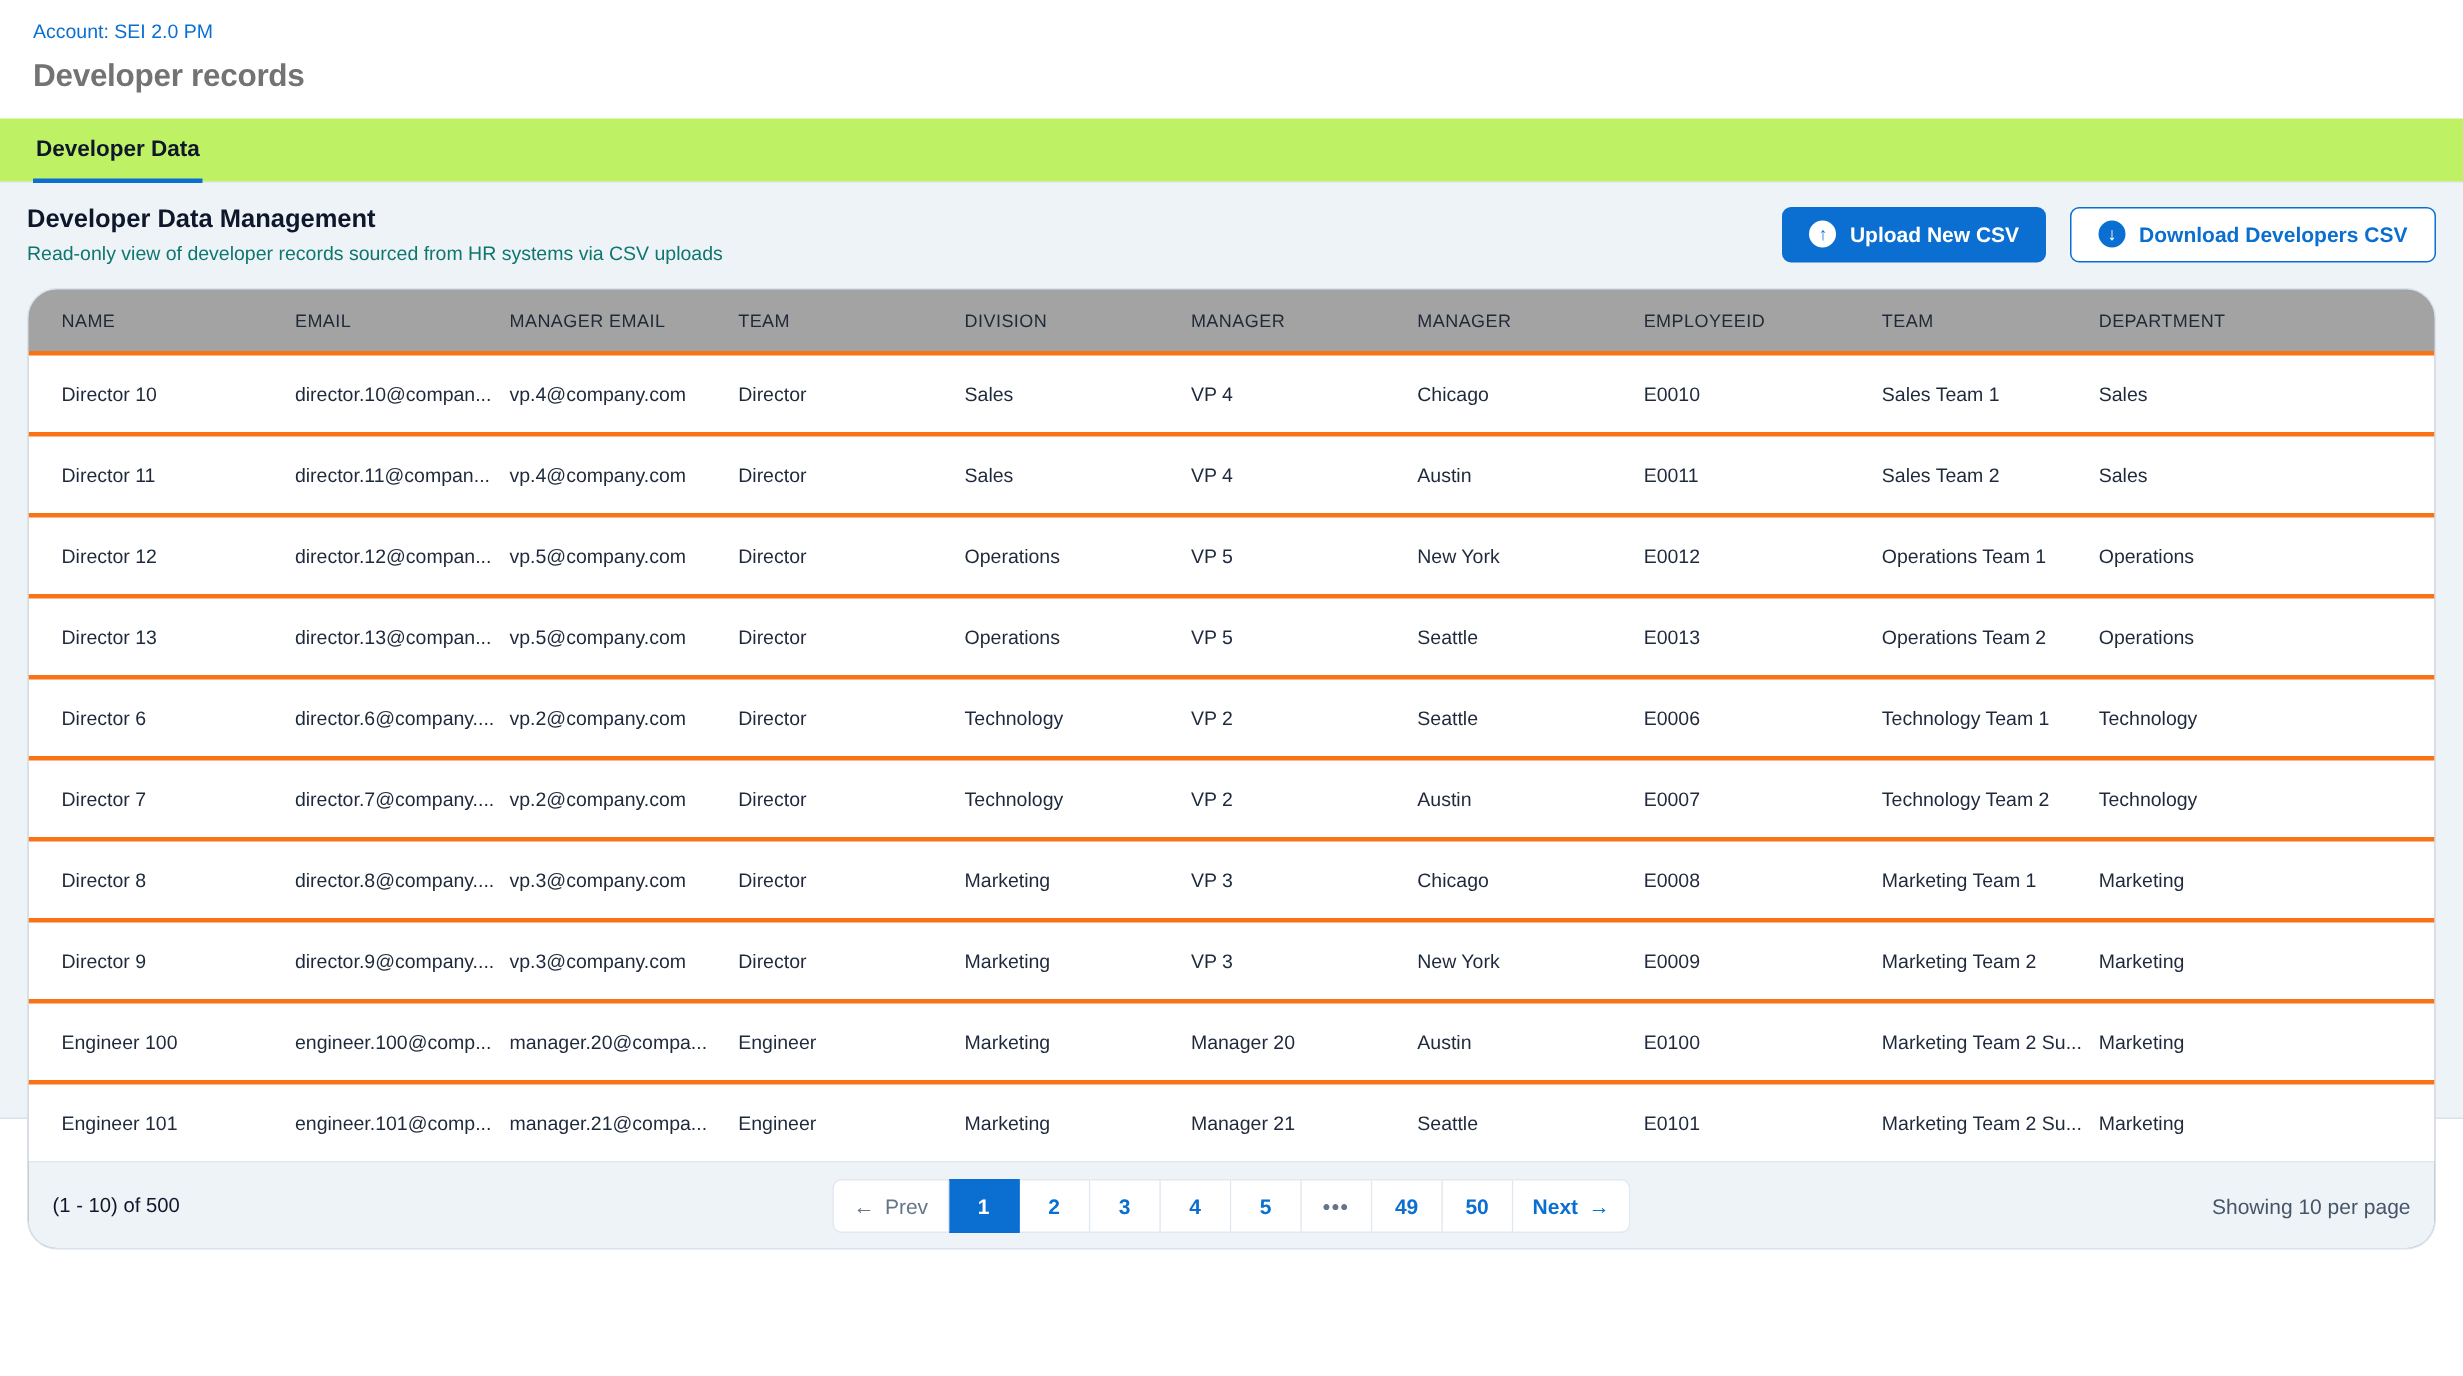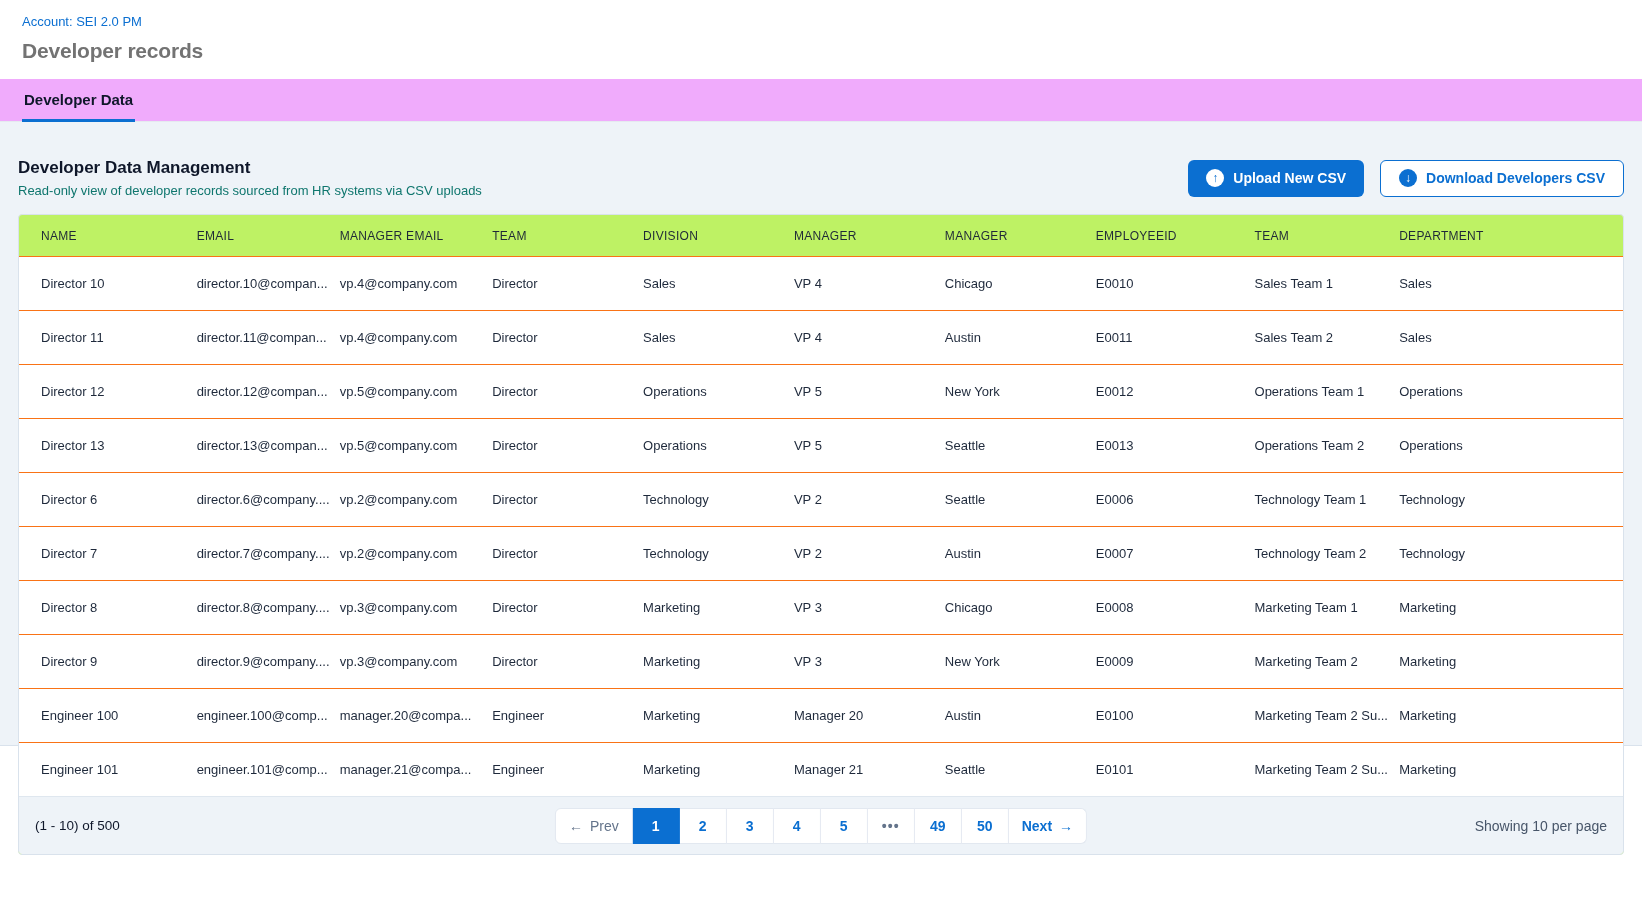--- a/index.html
+++ b/index.html
@@ -8,45 +8,45 @@
   body {
     width:1642px; height:917px; background:#ffffff;
     font-family:"Liberation Sans", sans-serif; color:#0f172a;
     overflow:hidden;
   }
   
   .topbar { padding:12px 22px 0; background:#fff; }
   .account-link { color:var(--accent); font-size:13px; text-decoration:none; display:inline-block; cursor:pointer; }
   .page-title { font-size:21px; font-weight:700; color:#737373; margin-top:9px; letter-spacing:-0.2px; }
   
-  .tabbar { display:flex; gap:38px; padding:0 22px; border-bottom:1px solid #e5eaf0; margin-top:16px; background:#f0abfc; }
+  .tabbar { display:flex; gap:38px; padding:0 22px; border-bottom:1px solid #e5eaf0; margin-top:16px; background:#bef264; }
   .tab { font-size:15px; font-weight:600; color:#1f2937; padding:12px 2px 13px; cursor:pointer; position:relative; }
   .tab.active { font-weight:700; color:#0f172a; }
   .tab.active::after { content:""; position:absolute; left:0; right:0; bottom:-1px; height:3px; background:var(--accent); }
   
-  .main { background:#eef3f8; height:624px; padding:28px 18px 24px; border-bottom:1px solid #d9e2ec; }
+  .main { background:#eef3f8; height:624px; padding:6px 18px 24px; border-bottom:1px solid #d9e2ec; }
   .section-head { display:flex; justify-content:space-between; align-items:center; padding:8px 0 16px; }
   .section-title { font-size:17px; font-weight:700; color:#0f172a; }
   .section-sub { font-size:13px; color:#0f766e; margin-top:5px; }
   .actions { display:flex; gap:16px; }
   .btn { display:inline-flex; align-items:center; gap:9px; height:37px; padding:0 18px; border-radius:6px;
          font-size:14px; font-weight:700; cursor:pointer; border:none; font-family:inherit; }
   .btn.primary { background:var(--accent); color:#fff; }
   .btn.outline { background:#fff; color:var(--accent); border:1.5px solid var(--accent); }
   .circle-icon { width:18px; height:18px; border-radius:50%; display:flex; align-items:center; justify-content:center;
                  font-size:12px; font-weight:900; line-height:1; }
   .circle-icon.up { background:#fff; color:var(--accent); }
   .circle-icon.down { background:var(--accent); color:#fff; }
   
-  .card { border:1px solid #d9e2ec; border-radius:4px; overflow:hidden; background:#bef264; }
+  .card { border:1px solid #d9e2ec; border-radius:20px; overflow:hidden; background:#a3a3a3; }
   .grid-row { display:grid; grid-template-columns:9.9% 9.1% 9.7% 9.6% 9.6% 9.6% 9.6% 10.1% 9.2% auto; align-items:center; }
   .head-row { padding:14px 16px 13px; }
   .hcell { font-size:12px; font-weight:500; color:#1f2937; letter-spacing:0.3px; padding-left:6px; white-space:nowrap; overflow:hidden; }
   .rows { background:#fff; }
-  .row { height:54px; padding:0 16px; background:#fff; border-top:1px solid #f97316; }
+  .row { height:54px; padding:0 16px; background:#fff; border-top:3px solid #f97316; }
   .cell { font-size:13px; color:#1e293b; padding-left:6px; padding-right:12px; white-space:nowrap; overflow:hidden; }
   
   .table-footer { display:flex; align-items:center; justify-content:space-between; padding:10px 16px;
                   border-top:1px solid #dfe7ef; background:#eef3f8; position:relative; height:58px; }
   .range { font-size:13.5px; color:#0f172a; }
   .perpage { font-size:14px; color:#475569; }
   .pager { position:absolute; left:50%; transform:translateX(-50%); display:flex; }
   .pbtn { min-width:47px; height:36px; display:flex; align-items:center; justify-content:center; gap:7px;
           background:#fff; border:1px solid #e2e8f0; border-left:none; font-size:14px; color:var(--accent);
           font-weight:600; cursor:pointer; font-family:inherit; padding:0 13px; }

